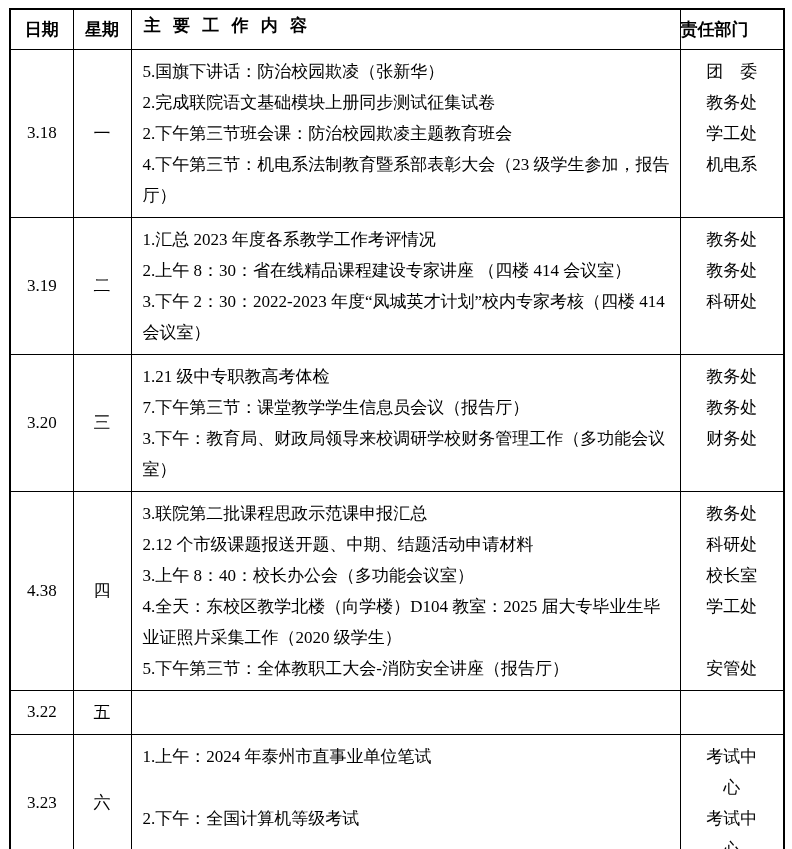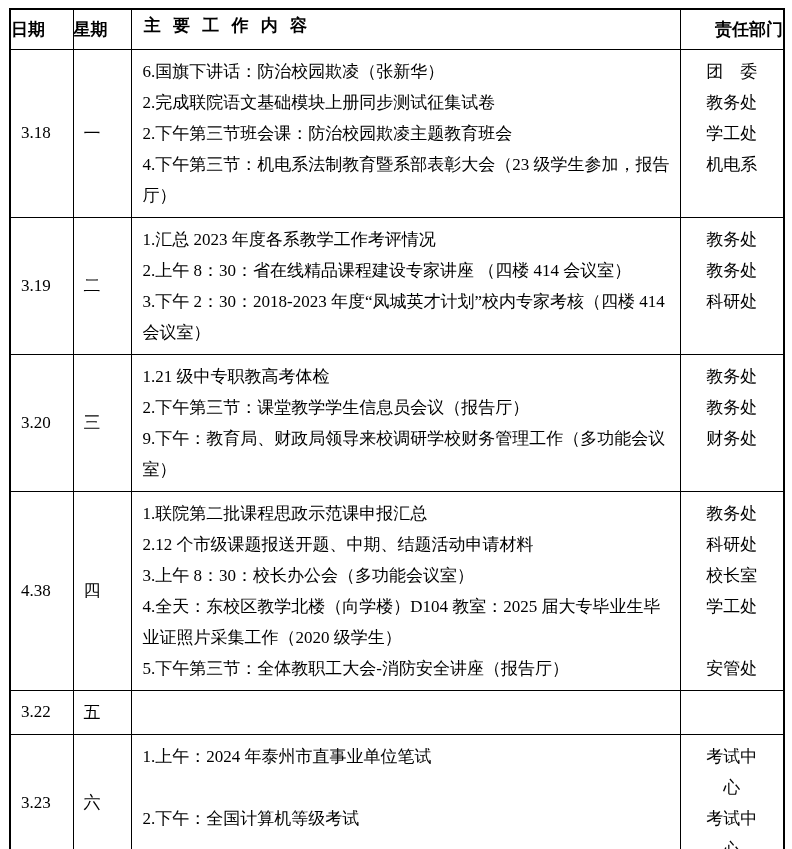--- a/index.html
+++ b/index.html
@@ -24,29 +24,29 @@
   }
   
   .c-date, .c-week, .c-content { border-right: 1px solid #000000; }
   
   thead tr th { border-bottom: 1px solid #000000; border-right: 1px solid #000000; }
   tbody.day { border-top: 1px solid #000000; }
 
   thead tr { height: 40px; }
   th {
     font-weight: bold;
-    text-align: right;
+    text-align: left;
     vertical-align: middle;
     padding: 0;
   }
   th.spaced { letter-spacing: 0.72em; padding-left: 0.72em; }
 
   td { padding: 10px; }
   .c-date, .c-week {
-    text-align: left;
+    text-align: center;
     vertical-align: middle;
   }
   .c-content {
     padding: 0 8px 0 11px;
     line-height: 31px;
     vertical-align: top;
     text-align: left;
     word-break: break-all;
   }
   .c-dept {
@@ -75,21 +75,21 @@
         <th class="c-date">日期</th>
         <th class="c-week">星期</th>
         <th class="c-content spaced">主要工作内容</th>
         <th>责任部门</th>
       </tr>
     </thead>
     <tbody class="day">
         <tr class="r-first">
           <td class="c-date" rowspan="4">3.18</td>
           <td class="c-week" rowspan="4">一</td>
-          <td class="c-content">6.国旗下讲话：防治校园欺凌（张新华）</td>
+          <td class="c-content">5.国旗下讲话：防治校园欺凌（张新华）</td>
           <td class="c-dept">团　委</td>
         </tr>
         <tr class="">
           <td class="c-content">2.完成联院语文基础模块上册同步测试征集试卷</td>
           <td class="c-dept">教务处</td>
         </tr>
         <tr class="">
           <td class="c-content">2.下午第三节班会课：防治校园欺凌主题教育班会</td>
           <td class="c-dept">学工处</td>
         </tr>
@@ -103,53 +103,53 @@
           <td class="c-date" rowspan="3">3.19</td>
           <td class="c-week" rowspan="3">二</td>
           <td class="c-content">1.汇总 2023 年度各系教学工作考评情况</td>
           <td class="c-dept">教务处</td>
         </tr>
         <tr class="">
           <td class="c-content">2.上午 8：30：省在线精品课程建设专家讲座 （四楼 414 会议室）</td>
           <td class="c-dept">教务处</td>
         </tr>
         <tr class="r-last">
-          <td class="c-content">3.下午 2：30：2018-2023 年度“凤城英才计划”校内专家考核（四楼 414 会议室）</td>
+          <td class="c-content">3.下午 2：30：2022-2023 年度“凤城英才计划”校内专家考核（四楼 414 会议室）</td>
           <td class="c-dept">科研处</td>
         </tr>
       </tbody>
       <tbody class="day">
         <tr class="r-first">
           <td class="c-date" rowspan="3">3.20</td>
           <td class="c-week" rowspan="3">三</td>
           <td class="c-content">1.21 级中专职教高考体检</td>
           <td class="c-dept">教务处</td>
         </tr>
         <tr class="">
-          <td class="c-content">2.下午第三节：课堂教学学生信息员会议（报告厅）</td>
+          <td class="c-content">7.下午第三节：课堂教学学生信息员会议（报告厅）</td>
           <td class="c-dept">教务处</td>
         </tr>
         <tr class="r-last">
-          <td class="c-content">9.下午：教育局、财政局领导来校调研学校财务管理工作（多功能会议室）</td>
+          <td class="c-content">3.下午：教育局、财政局领导来校调研学校财务管理工作（多功能会议室）</td>
           <td class="c-dept">财务处</td>
         </tr>
       </tbody>
       <tbody class="day">
         <tr class="r-first">
           <td class="c-date" rowspan="5">4.38</td>
           <td class="c-week" rowspan="5">四</td>
-          <td class="c-content">1.联院第二批课程思政示范课申报汇总</td>
+          <td class="c-content">3.联院第二批课程思政示范课申报汇总</td>
           <td class="c-dept">教务处</td>
         </tr>
         <tr class="">
           <td class="c-content">2.12 个市级课题报送开题、中期、结题活动申请材料</td>
           <td class="c-dept">科研处</td>
         </tr>
         <tr class="">
-          <td class="c-content">3.上午 8：30：校长办公会（多功能会议室）</td>
+          <td class="c-content">3.上午 8：40：校长办公会（多功能会议室）</td>
           <td class="c-dept">校长室</td>
         </tr>
         <tr class="">
           <td class="c-content">4.全天：东校区教学北楼（向学楼）D104 教室：2025 届大专毕业生毕业证照片采集工作（2020 级学生）</td>
           <td class="c-dept">学工处</td>
         </tr>
         <tr class="r-last">
           <td class="c-content">5.下午第三节：全体教职工大会-消防安全讲座（报告厅）</td>
           <td class="c-dept">安管处</td>
         </tr>

